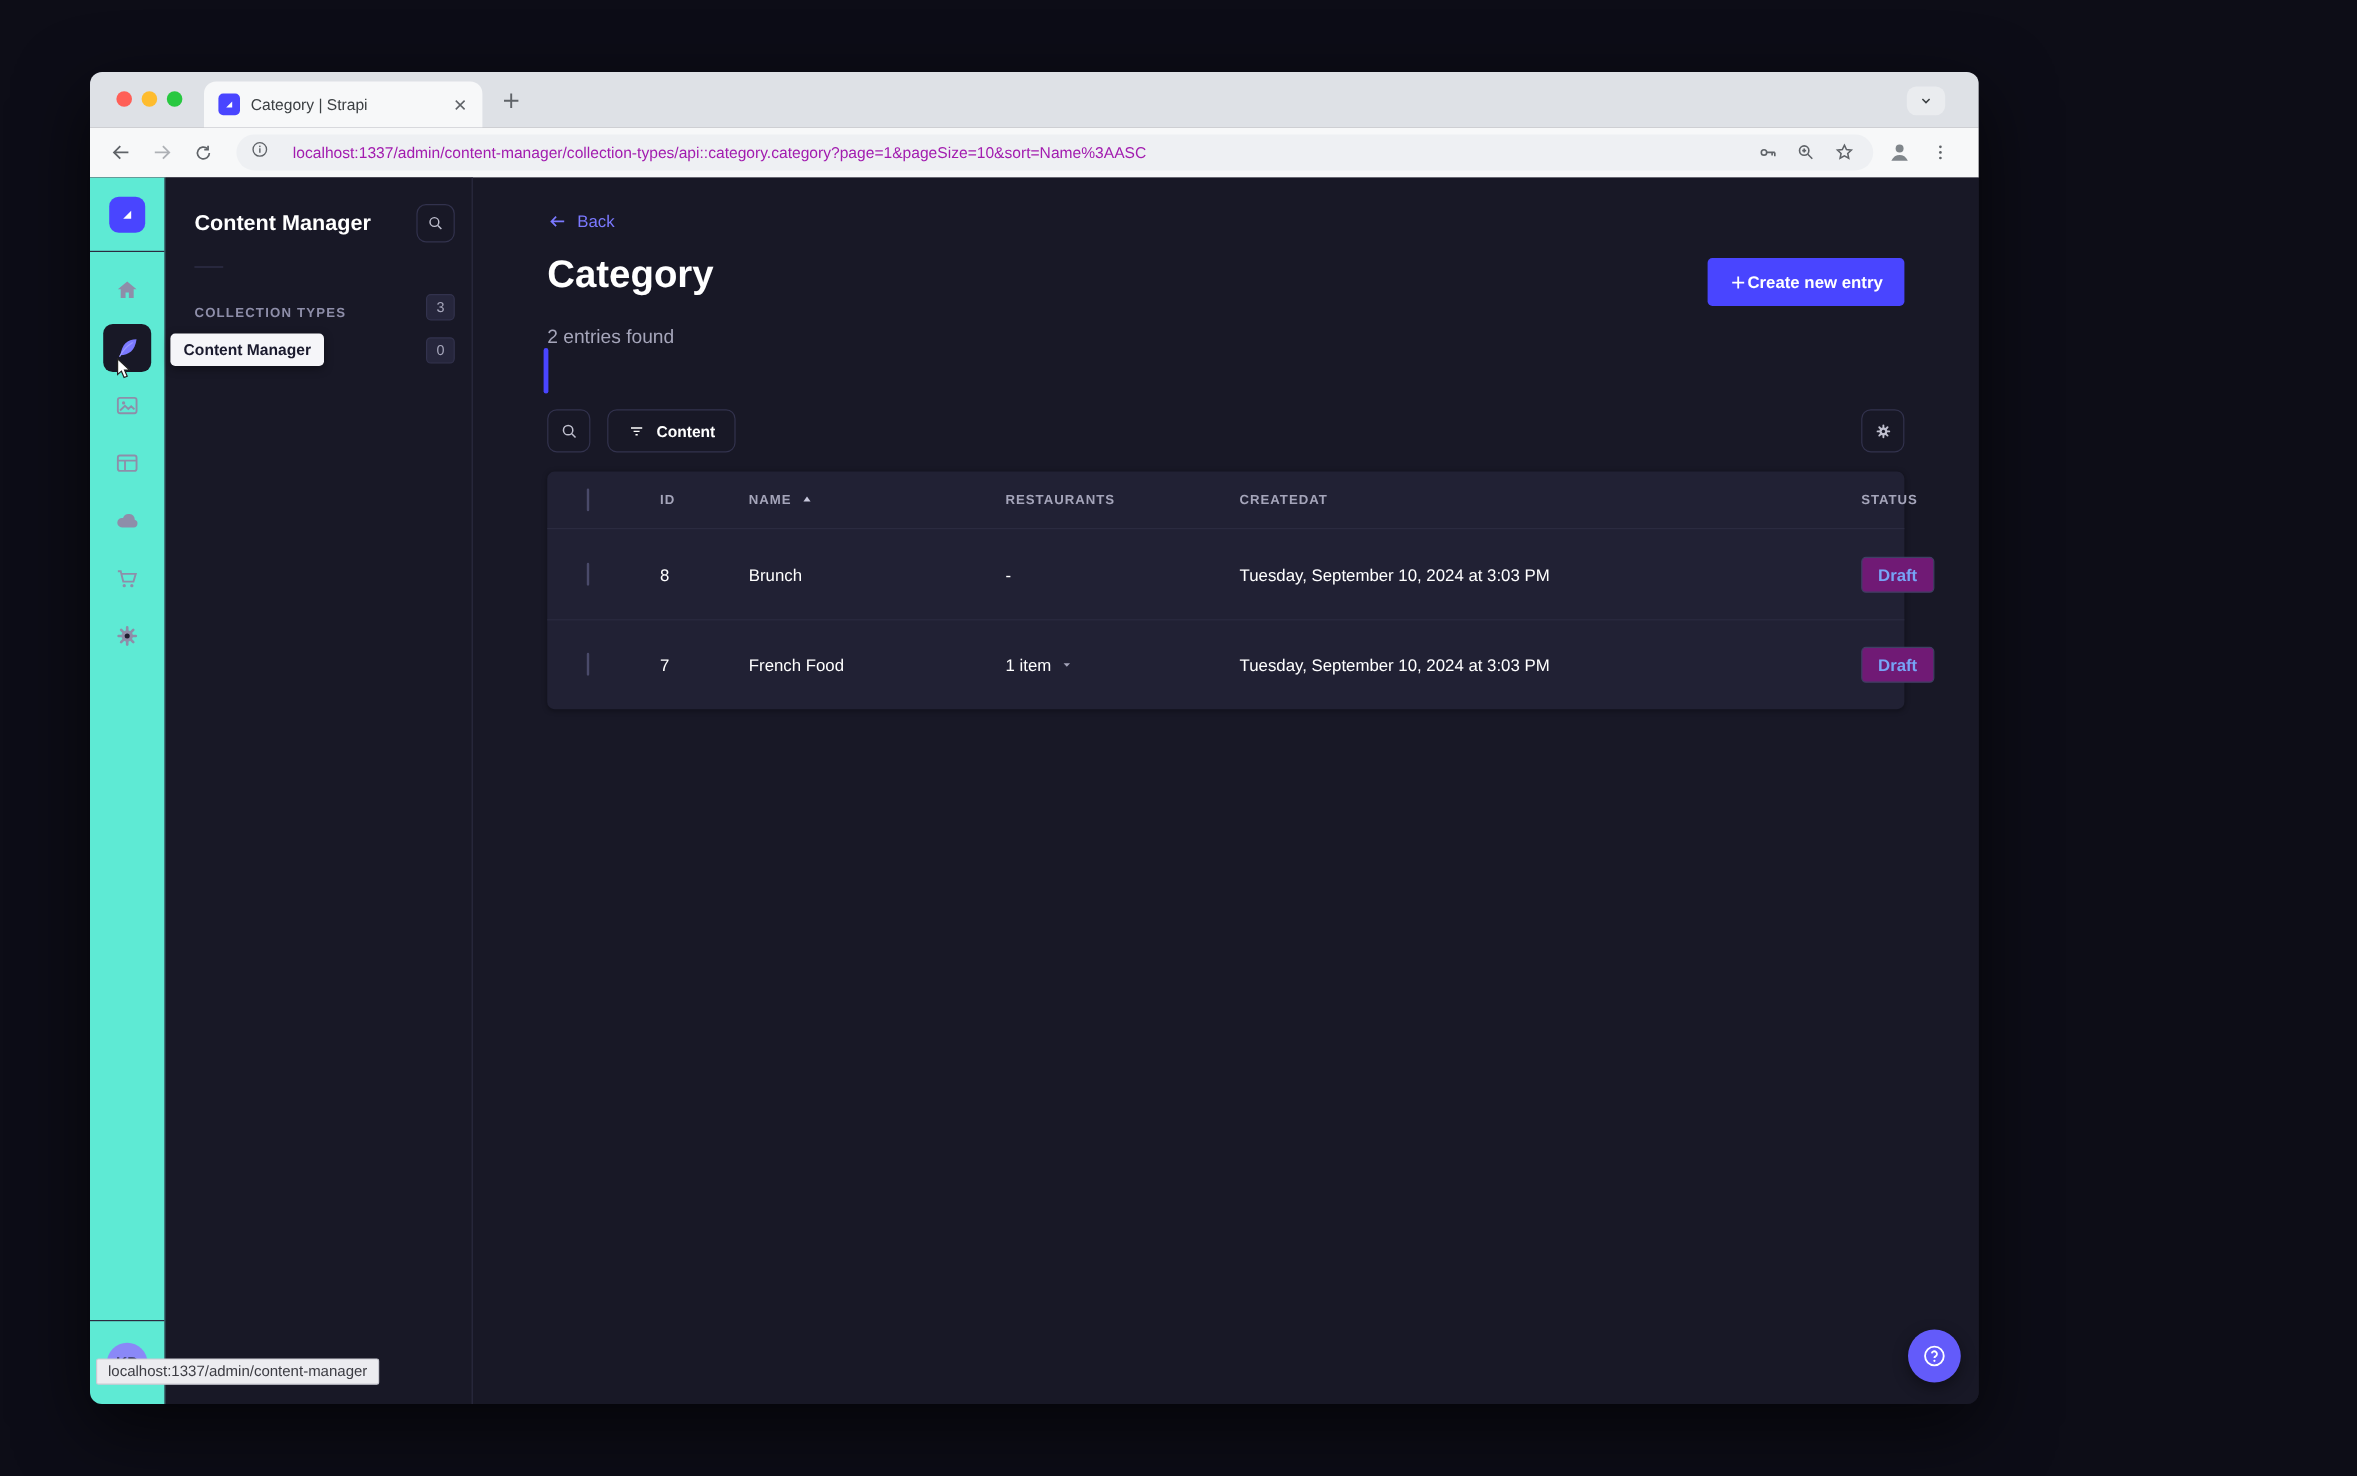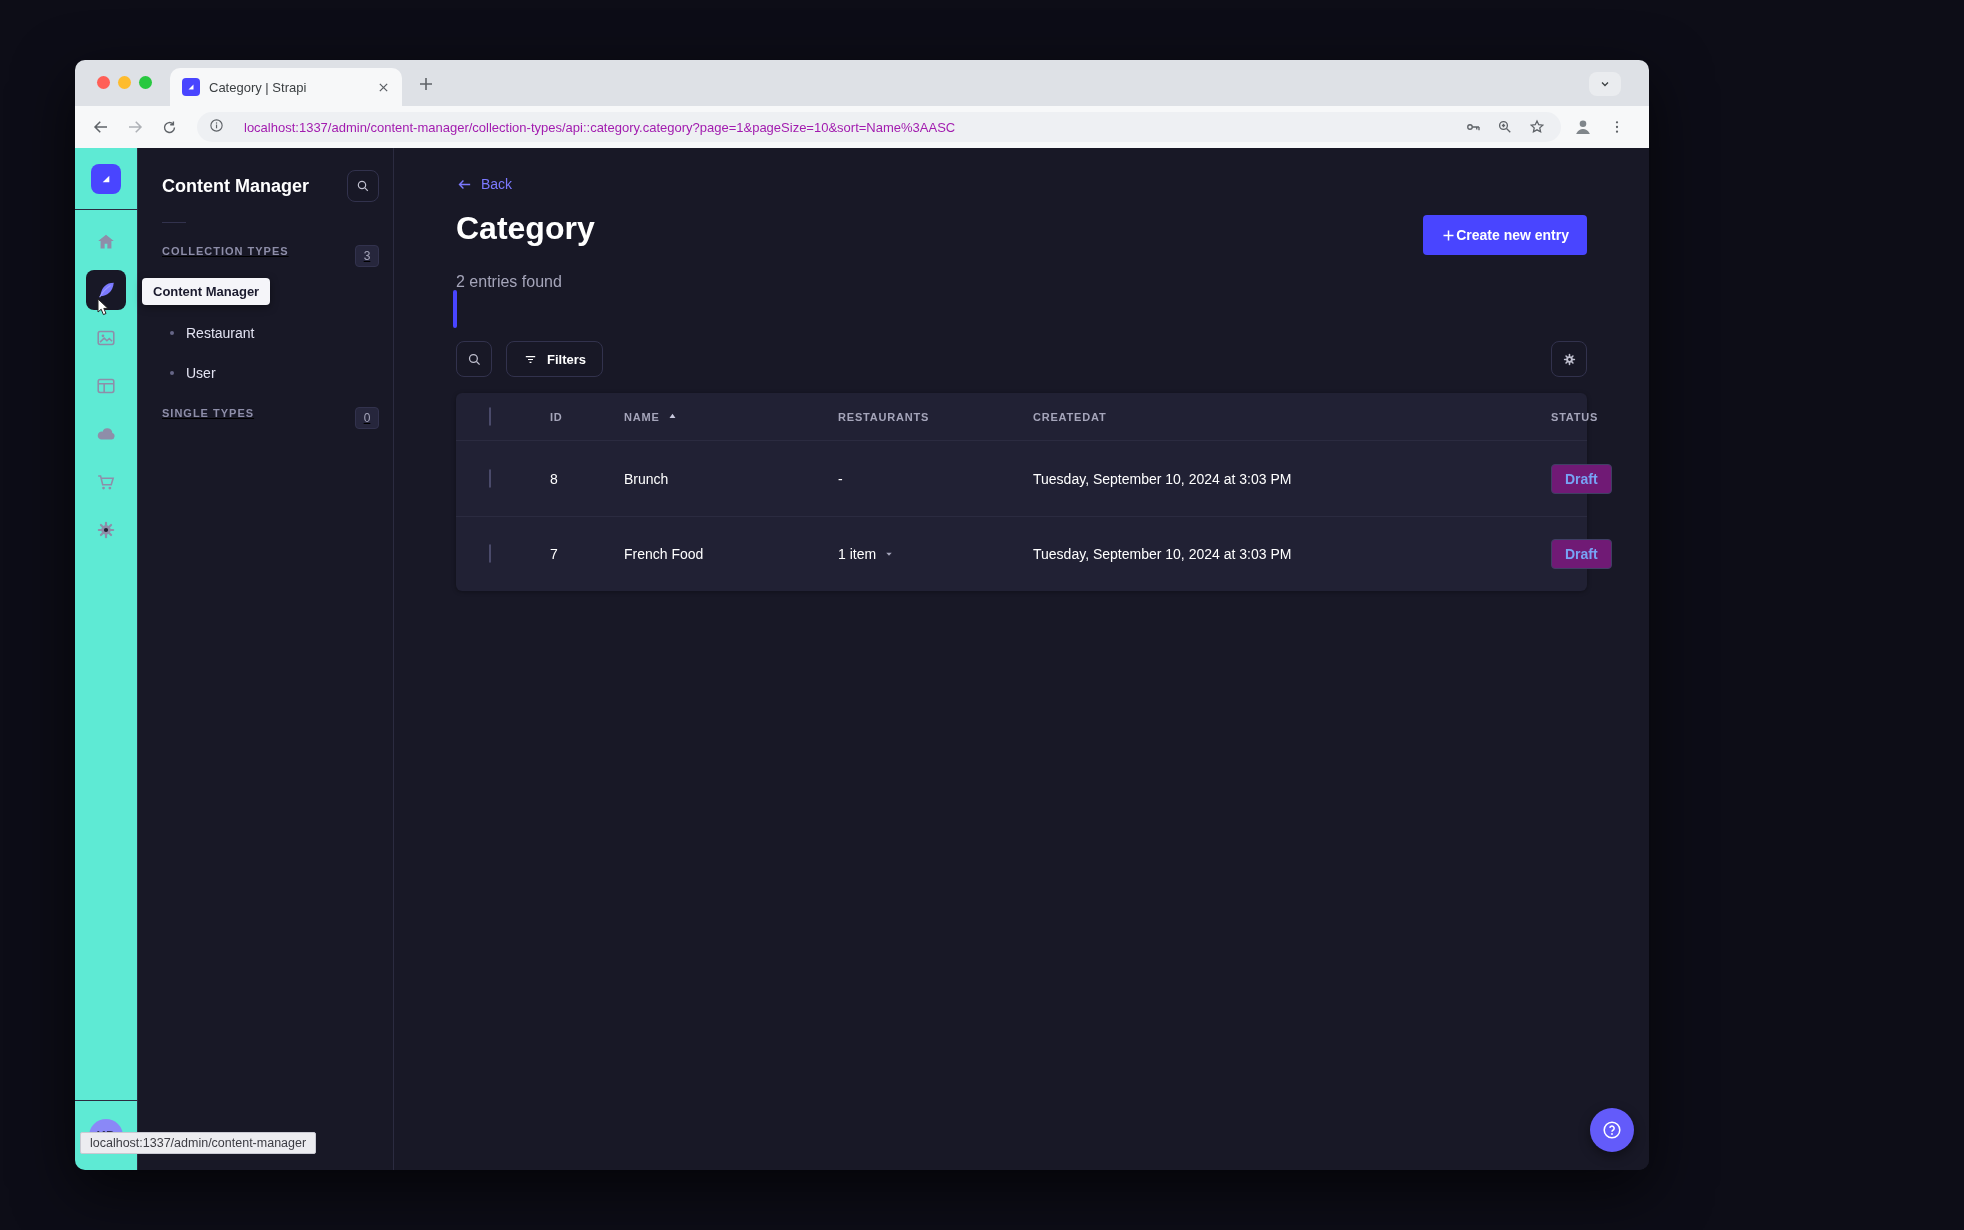--- a/index.html
+++ b/index.html
@@ -57,22 +57,22 @@
             font-size:13px; font-weight:bold; display:flex; align-items:center; justify-content:center; }
 
   .subnav { width:256px; flex:none; background:#181826; border-right:1px solid #2b2b40;
             position:relative; }
   .subnav-head { display:flex; align-items:center; justify-content:space-between;
                  padding:22px 14px 0 24px; }
   .subnav-title { font-size:18px; font-weight:bold; color:#ffffff; }
   .icon-sq-sm { width:32px; height:32px; border:1px solid #32324d; border-radius:8px;
                 display:flex; align-items:center; justify-content:center; background:transparent; }
   .subnav-divider { width:24px; height:1px; background:#32324d; margin:20px 0 0 24px; }
-  .section-row { display:flex; align-items:flex-start; justify-content:space-between;
-                 margin-top:22px; padding:0 14px 0 24px;text-decoration:underline; }
+  .section-row { display:flex; align-items:flex-end; justify-content:space-between;
+                 margin-top:22px; padding:0 14px 0 24px; }
   .section-label { font-size:11px; font-weight:bold; letter-spacing:1px; color:#8e8ea9; }
   .count-badge { min-width:24px; height:22px; background:#26263c; border:1px solid #32324d;
                  border-radius:4px; color:#a5a5ba; font-size:12px; display:flex; align-items:center;
                  justify-content:center; padding:0 6px; }
   .subnav-items { margin-top:6px; }
   .subnav-item { height:40px; display:flex; align-items:center; padding-left:32px; }
   .bullet { width:4px; height:4px; border-radius:50%; background:#666687; margin-right:12px; flex:none; }
   .subnav-item .lbl { font-size:14px; color:#e3e3f2; }
   .subnav-item.active .lbl { color:#7b79ff; }
   .subnav-item.active .bullet { background:#7b79ff; }
@@ -294,34 +294,20 @@
               <path d="M14.8 14.8l4.4 4.4" stroke="#c0c0cf" stroke-width="1.8"></path>
             </svg>
         </span>
       </div>
       <div class="subnav-divider"></div>
 
       <div class="section-row">
         <span class="section-label">COLLECTION TYPES</span>
         <span class="count-badge">3</span>
       </div>
-      <div class="subnav-items">
-        <div class="subnav-item active">
-          <span class="bullet"></span>
-          <span class="lbl">Category</span>
-        </div>
-        <div class="subnav-item">
-          <span class="bullet"></span>
-          <span class="lbl">Restaurant</span>
-        </div>
-        <div class="subnav-item">
-          <span class="bullet"></span>
-          <span class="lbl">User</span>
-        </div>
-      </div>
       <div class="section-row" style="margin-top:14px;">
         <span class="section-label">SINGLE TYPES</span>
         <span class="count-badge">0</span>
       </div>
       <span class="scroll-thumb"></span>
     </div>
 
     <div class="main">
       <div class="back-row">
         <svg width="17" height="17" viewBox="0 0 24 24">
@@ -347,21 +333,21 @@
         <span class="icon-sq">
           <svg width="17" height="17" viewBox="0 0 24 24">
               <circle cx="10.5" cy="10.5" r="5.5" stroke="#c0c0cf" stroke-width="1.8" fill="none"></circle>
               <path d="M14.8 14.8l4.4 4.4" stroke="#c0c0cf" stroke-width="1.8"></path>
             </svg>
         </span>
         <button class="btn-filters">
           <svg width="15" height="15" viewBox="0 0 24 24">
               <path d="M4.5 7.5h15M8 12h8M10.5 16.5h3" stroke="#fff" stroke-width="1.9"></path>
             </svg>
-          <span>Filters</span>
+          <span>Content</span>
         </button>
         <span class="spacer"></span>
         <span class="icon-sq">
           <svg width="17" height="17" viewBox="0 0 24 24">
             <rect x="10.9" y="4" width="2.2" height="16" rx="1.1" fill="#c0c0cf"></rect>
             <rect x="10.9" y="4" width="2.2" height="16" rx="1.1" fill="#c0c0cf" transform="rotate(45 12 12)"></rect>
             <rect x="10.9" y="4" width="2.2" height="16" rx="1.1" fill="#c0c0cf" transform="rotate(90 12 12)"></rect>
             <rect x="10.9" y="4" width="2.2" height="16" rx="1.1" fill="#c0c0cf" transform="rotate(135 12 12)"></rect>
             <circle cx="12" cy="12" r="4.6" fill="#c0c0cf"></circle>
               <circle cx="12" cy="12" r="2" fill="#181826"></circle>

